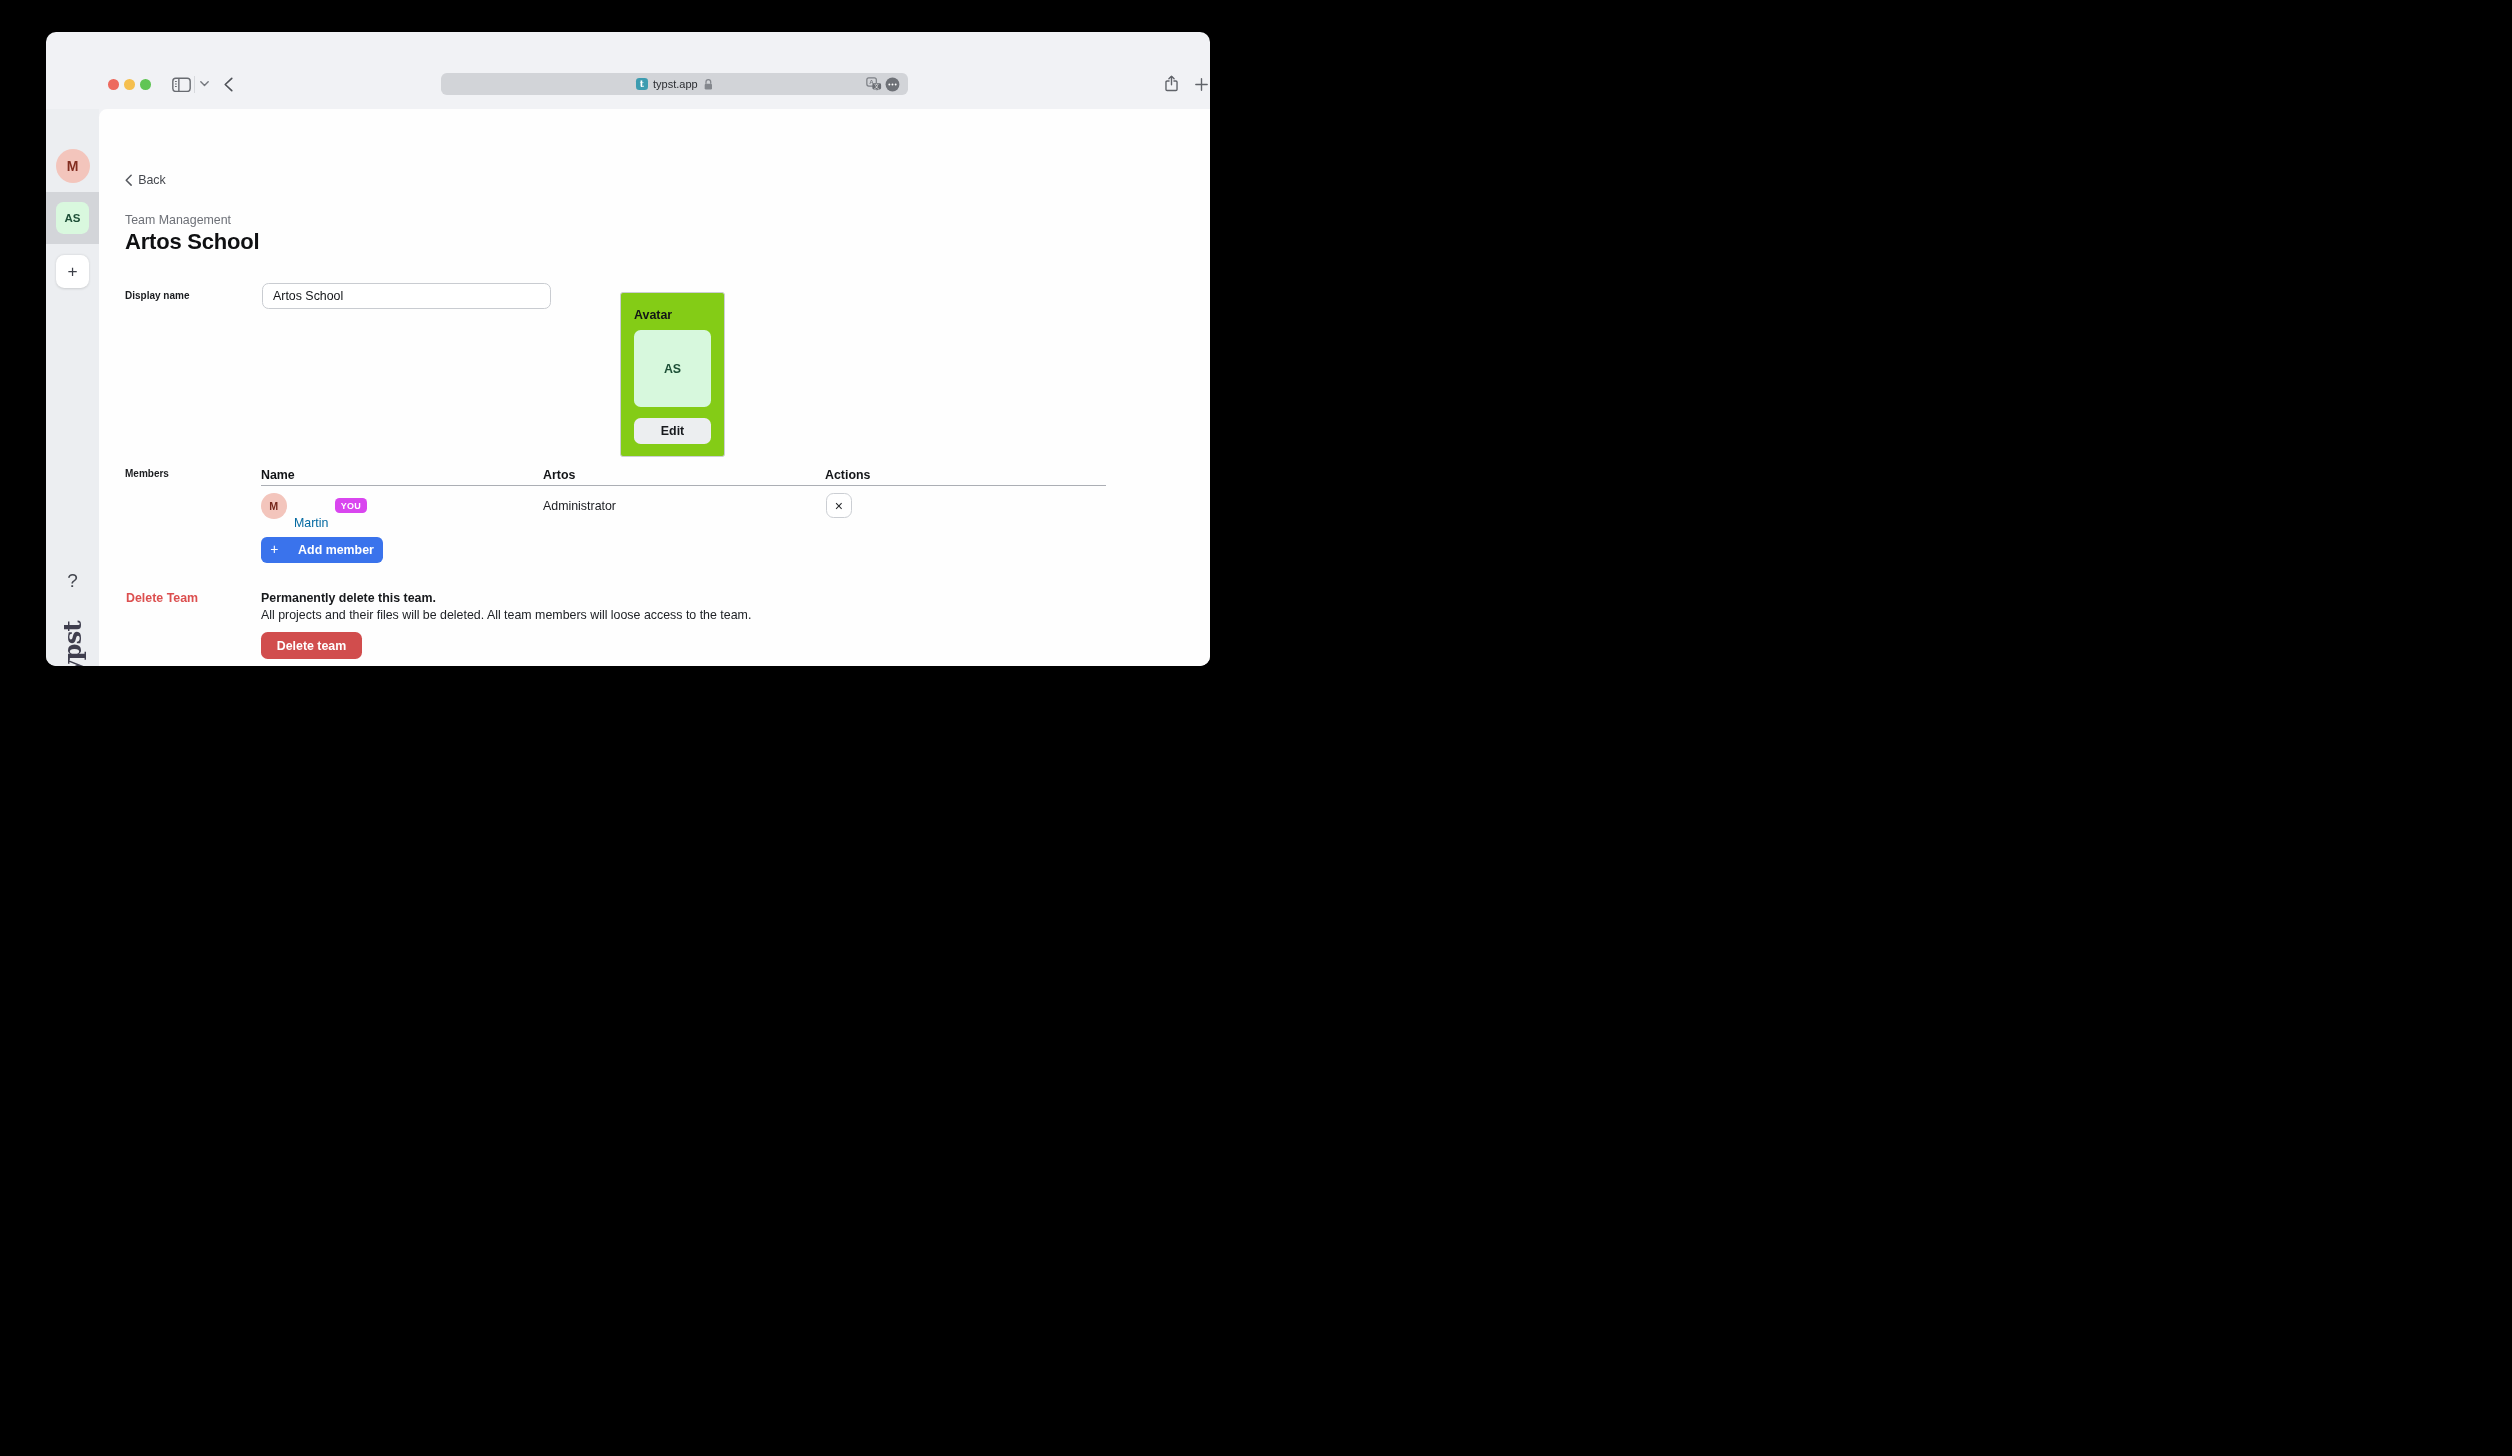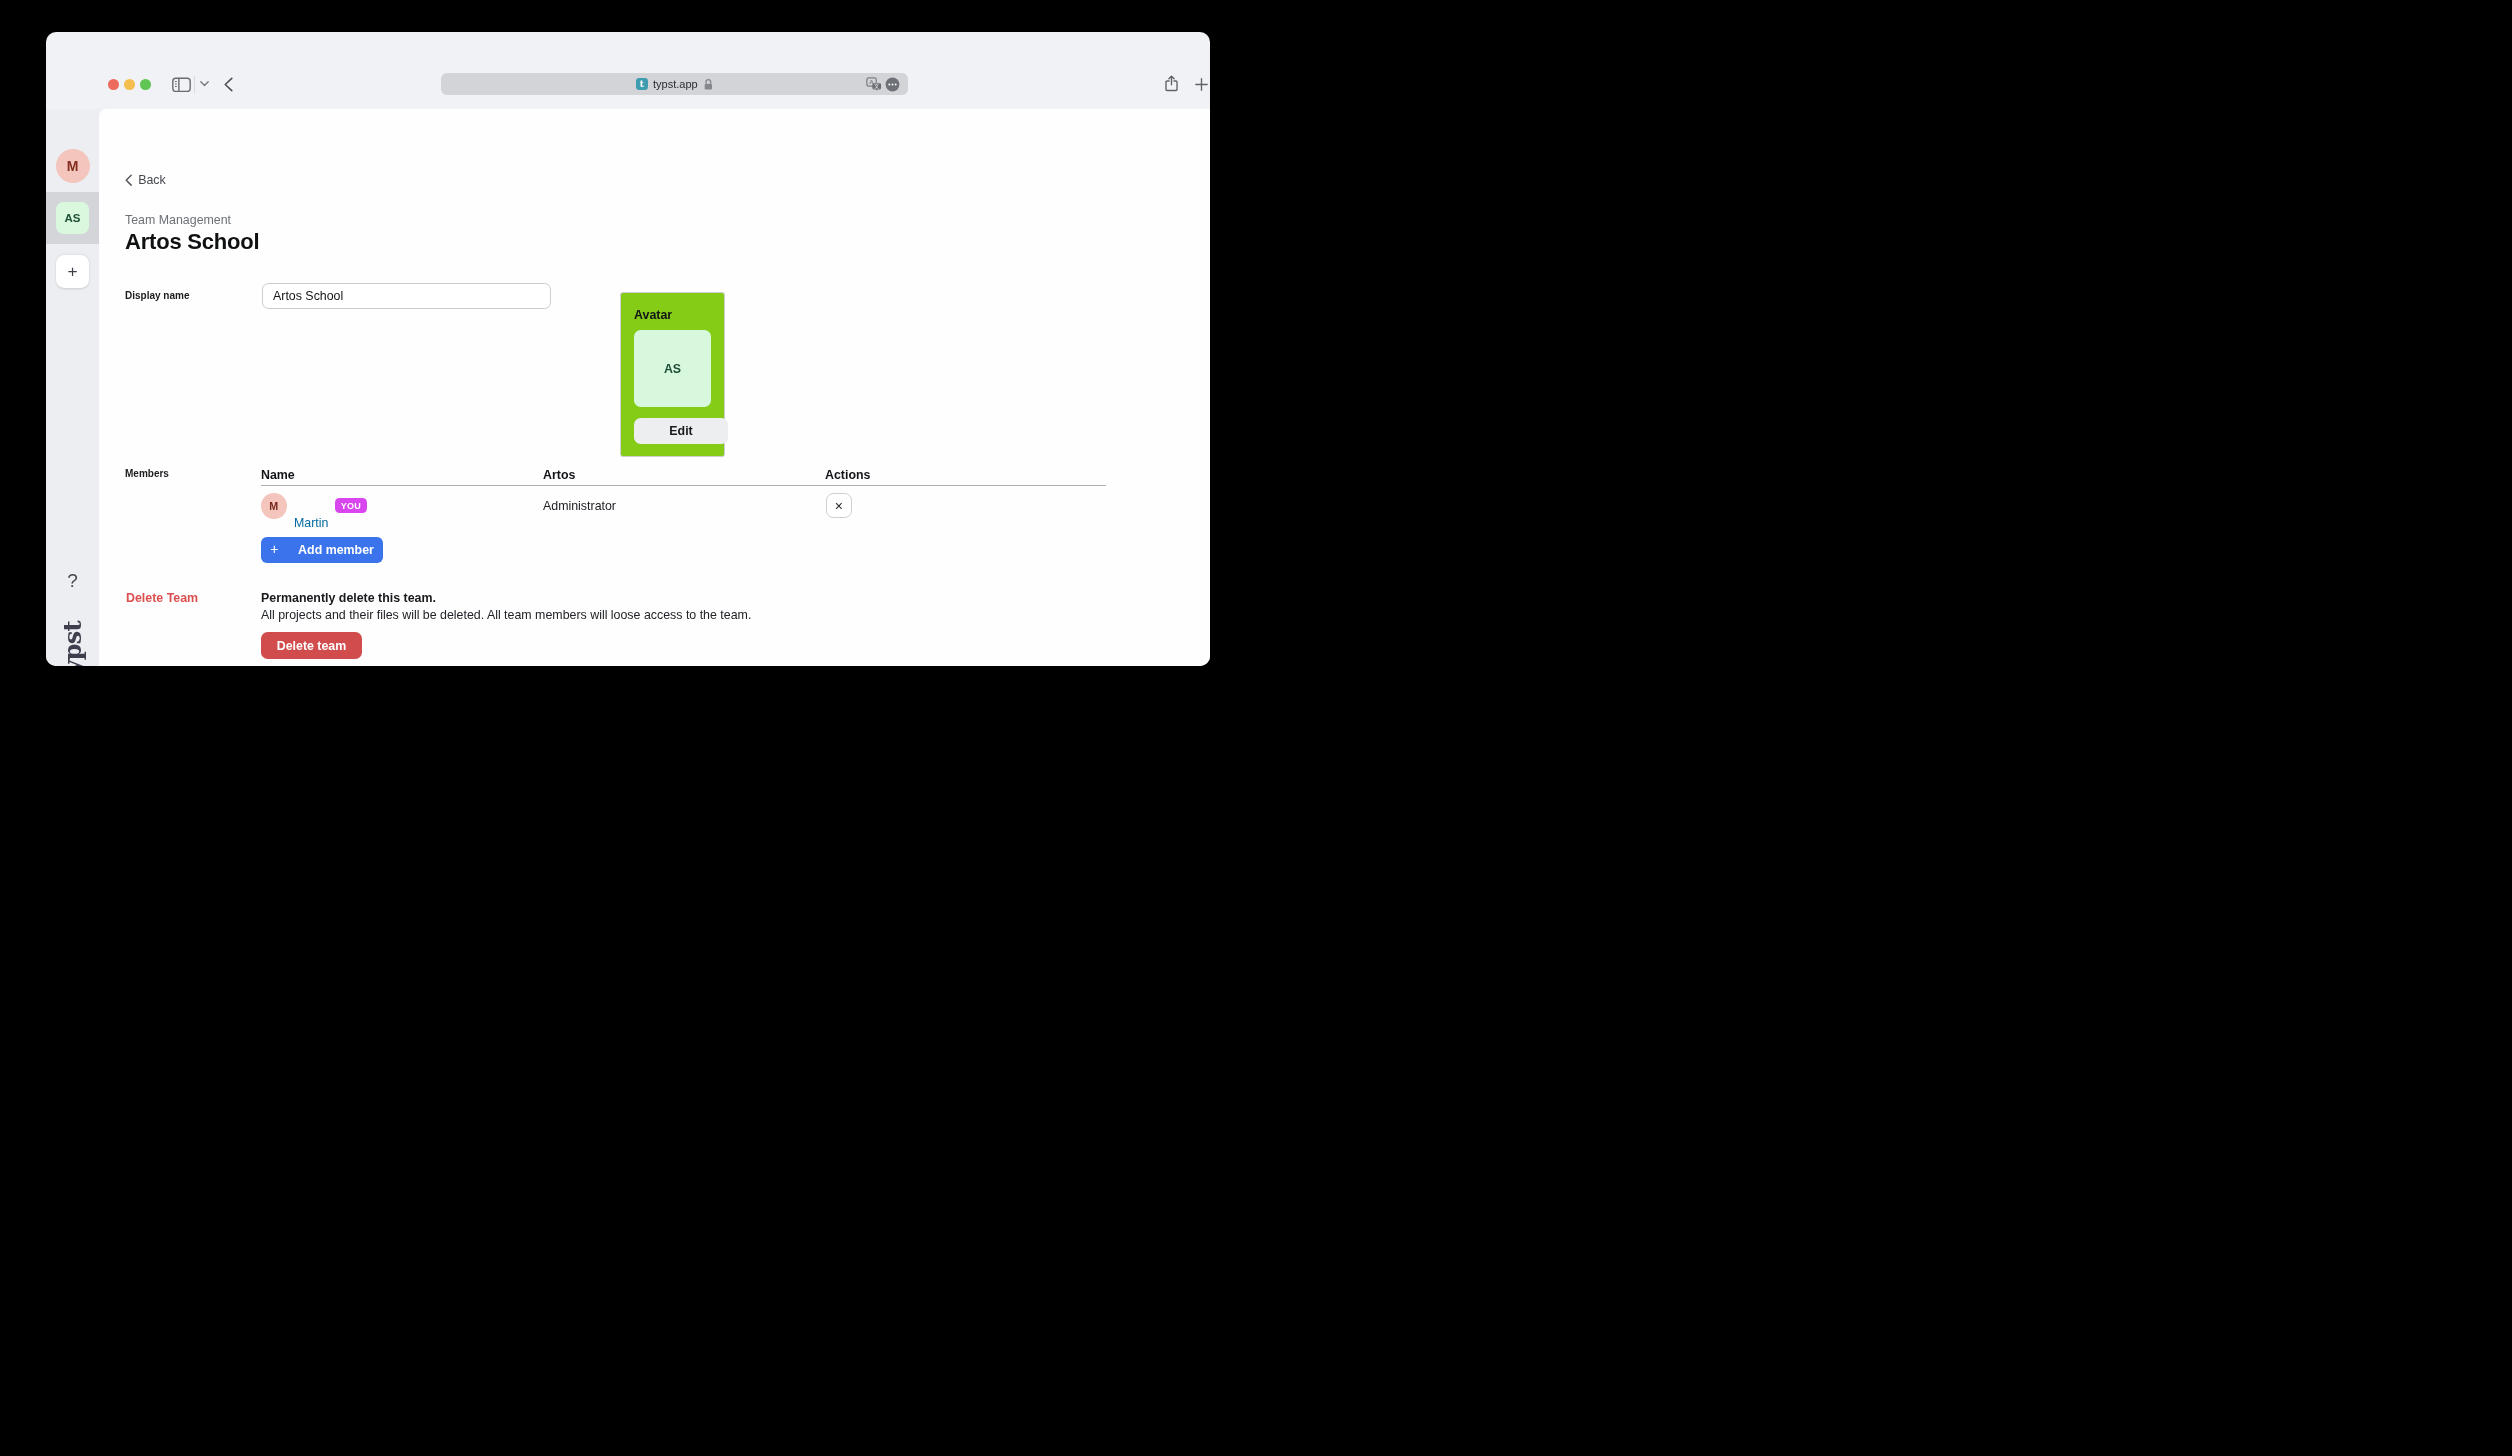--- a/index.html
+++ b/index.html
@@ -59,21 +59,21 @@
     position:absolute; left:163px; top:174px; width:289px; height:25.6px; border:1.2px solid #c9ccd1; border-radius:6.6px;
     background:#fff; font-family:"Liberation Sans", sans-serif; font-size:12.4px; color:#121417; padding:0 10px; outline:none;
   }
   #avatar-card { position:absolute; left:521px; top:183px; width:105px; height:165px; border:1.2px solid #ccced4; border-radius:3px; background:#84cc16; }
   #avatar-card-label { position:absolute; left:13px; top:15px; font-size:12.4px; font-weight:bold; color:#121417; }
   #avatar-card-square {
     position:absolute; left:13px; top:37px; width:77px; height:77px; border-radius:6.6px; background:#d7f8dd;
     display:flex; align-items:center; justify-content:center; font-size:12.4px; font-weight:bold; color:#1d4f36;
   }
   #avatar-edit-btn {
-    position:absolute; left:13px; top:125px; width:94px; height:25.6px; border-radius:6.6px; background:#eceef0; border:none;
+    position:absolute; left:13px; top:125px; width:77px; height:25.6px; border-radius:6.6px; background:#eceef0; border:none;
     font-family:"Liberation Sans", sans-serif; font-size:12.4px; font-weight:bold; color:#17191d;
   }
   .th { position:absolute; top:359px; font-size:12.4px; font-weight:bold; color:#121417; }
   #table-divider { position:absolute; left:162px; top:376px; width:845px; height:1.2px; background:#abaeb4; }
   #member-avatar {
     position:absolute; left:162px; top:384px; width:25.6px; height:25.6px; border-radius:50%;
     background:#f3c5bc; color:#77281c; font-weight:bold; font-size:10.7px;
     display:flex; align-items:center; justify-content:center;
   }
   #member-name { position:absolute; left:195px; top:407px; font-size:12.4px; color:#0369a1; }

